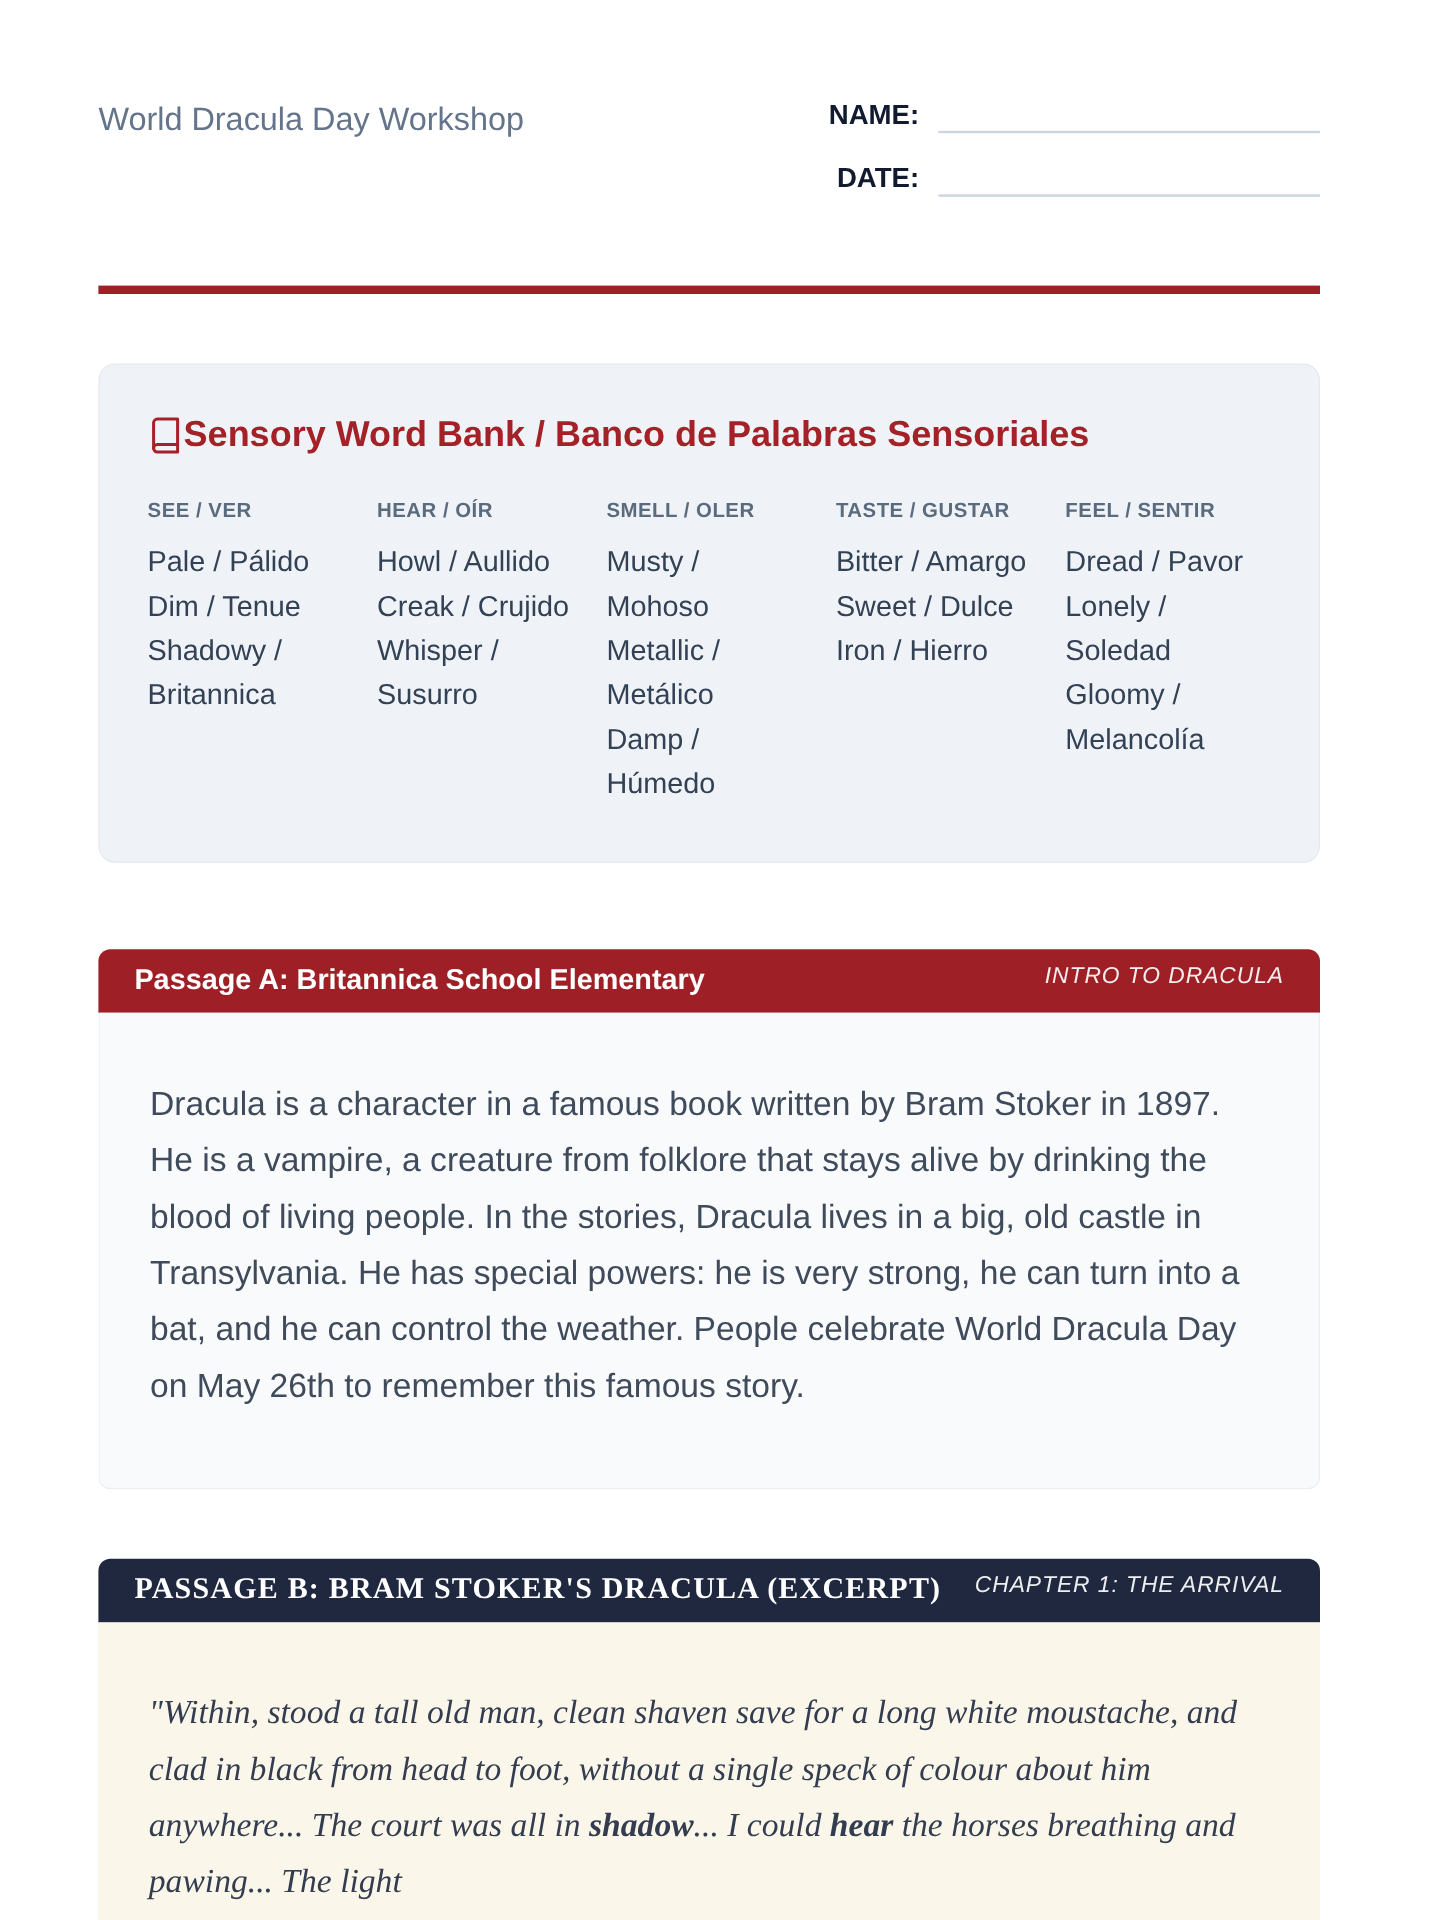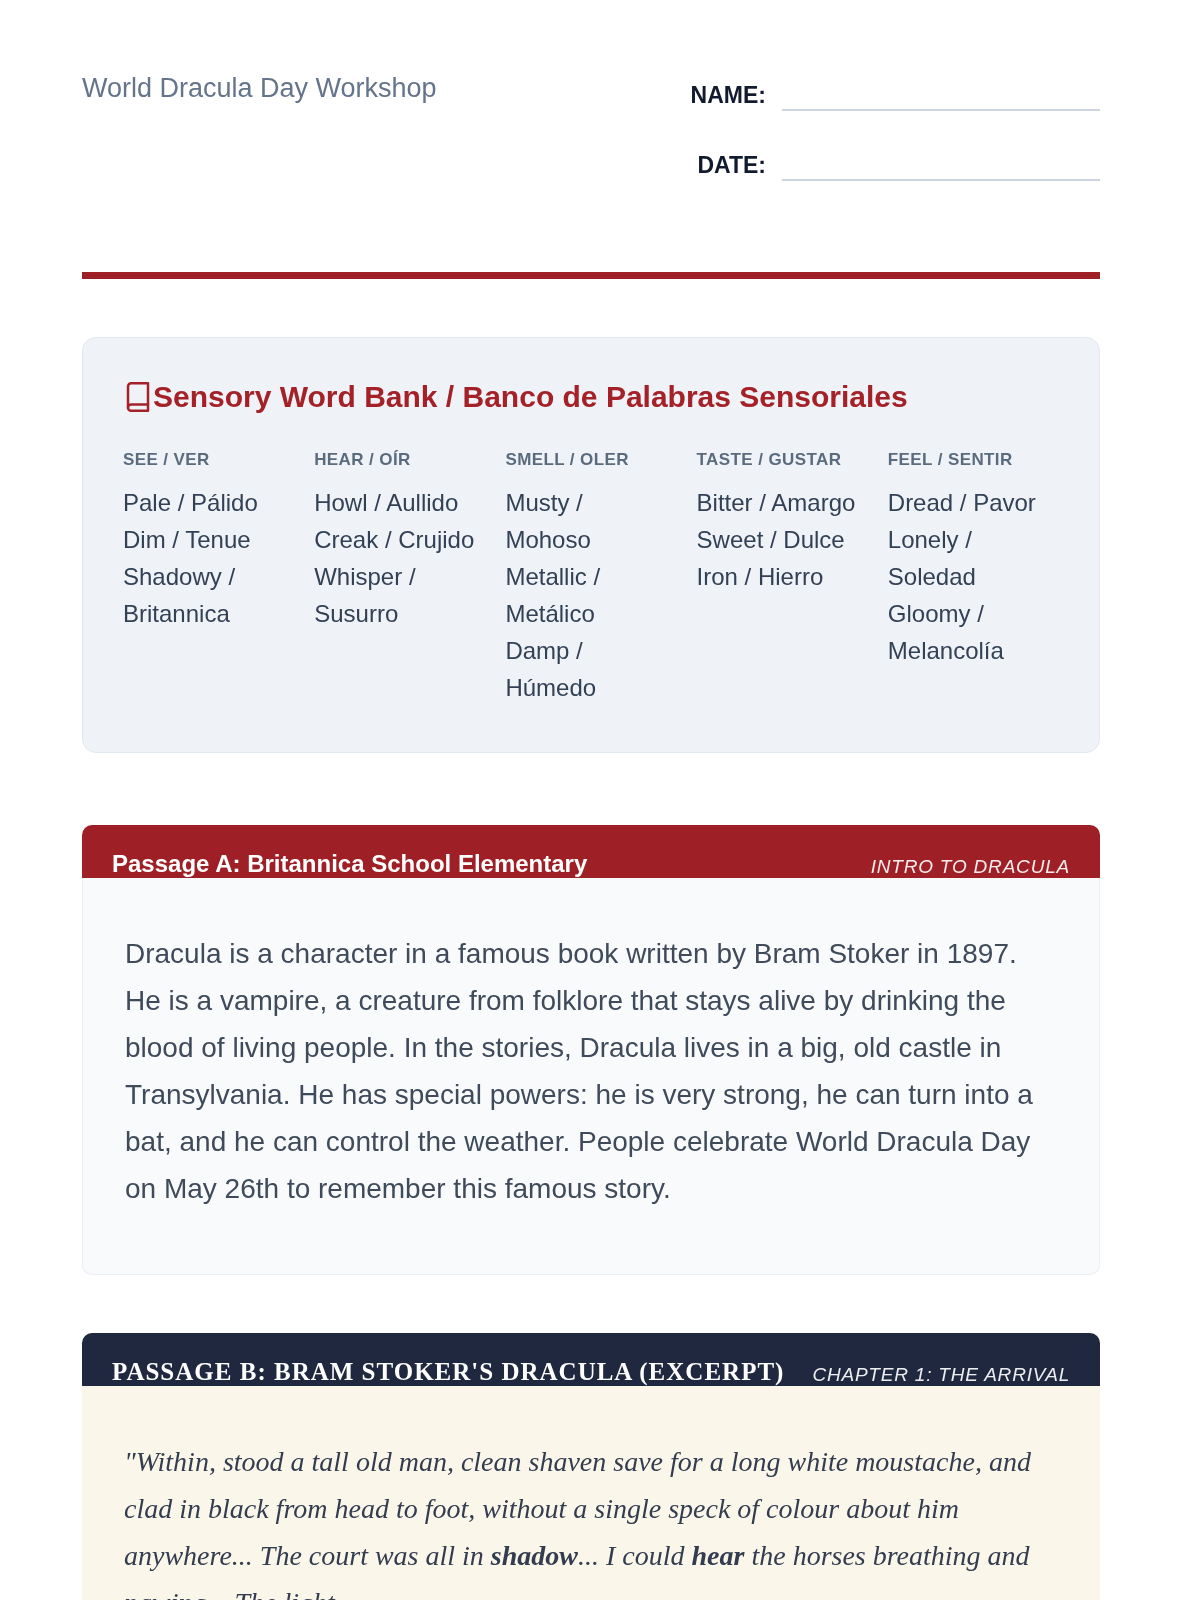--- a/index.html
+++ b/index.html
@@ -16,45 +16,45 @@
     font-family:"Liberation Sans",sans-serif;color:#334155;
   }
   .page{padding:0 100px 0 82px;}
 
   
   .header{display:flex;justify-content:space-between;align-items:flex-start;margin-top:70px;}
   .brand-title{
     font-family:"Liberation Serif",serif;font-weight:700;font-size:58px;line-height:1;
     color:var(--accent);letter-spacing:1px;
   }
-  .brand-subtitle{margin-top:3px;font-size:27px;color:#64748b;}
+  .brand-subtitle{margin-top:14px;font-size:27px;color:#64748b;}
   .fields{width:420px;margin-top:12px;}
-  .field-row{display:flex;align-items:flex-end;gap:16px;margin-bottom:41px;}
+  .field-row{display:flex;align-items:flex-end;gap:16px;margin-bottom:24px;}
   .field-label{width:86px;text-align:right;font-weight:700;font-size:23px;color:#111a2e;padding-bottom:2px;}
   .field-line{flex:1;border-bottom:2px solid #cbd5e1;height:26px;}
 
   .divider{margin-top:50px;height:7px;background:var(--bar-red);}
 
   
   .word-bank{
     margin-top:58px;background:#eff3f8;border:1px solid #e2e8f0;border-radius:14px;
     padding:42px 40px 46px;
   }
   .wb-title-row{display:flex;align-items:center;color:var(--accent);}
   .wb-title{font-size:30px;font-weight:700;}
   .wb-book{width:30px;height:34px;flex:0 0 auto;display:block;}
   .wb-columns{display:grid;grid-template-columns:repeat(5,1fr);column-gap:26px;margin-top:36px;gap:20px;}
   .wb-head{font-size:17px;font-weight:700;color:#5b6b7e;letter-spacing:0.4px;margin-bottom:14px;}
   .wb-word{font-size:24px;color:#334155;line-height:37px;}
 
   
   .passage{margin-top:72px;}
   .passage-header{
-    display:flex;justify-content:space-between;align-items:flex-end;
-    height:53px;padding:0 30px;border-radius:10px 10px 0 0;color:#ffffff;
+    display:flex;justify-content:space-between;align-items:flex-start;
+    height:53px;padding:12px 30px;border-radius:10px 10px 0 0;color:#ffffff;
   }
   .passage-a .passage-header{background:var(--bar-red);}
   .passage-b .passage-header{background:var(--navy);}
   .ph-title{font-size:24px;font-weight:700;}
   .passage-b .ph-title{font-family:"Liberation Serif",serif;font-size:25px;letter-spacing:1px;}
   .ph-tag{font-size:19px;font-style:italic;letter-spacing:0.8px;color:rgba(255,255,255,0.92);}
 
   .passage-a-body{
     background:#f8fafc;border:1px solid #e9eef4;border-top:none;border-radius:0 0 10px 10px;
     padding:52px 42px 62px;font-size:28px;line-height:47px;color:#3f4a5a;

